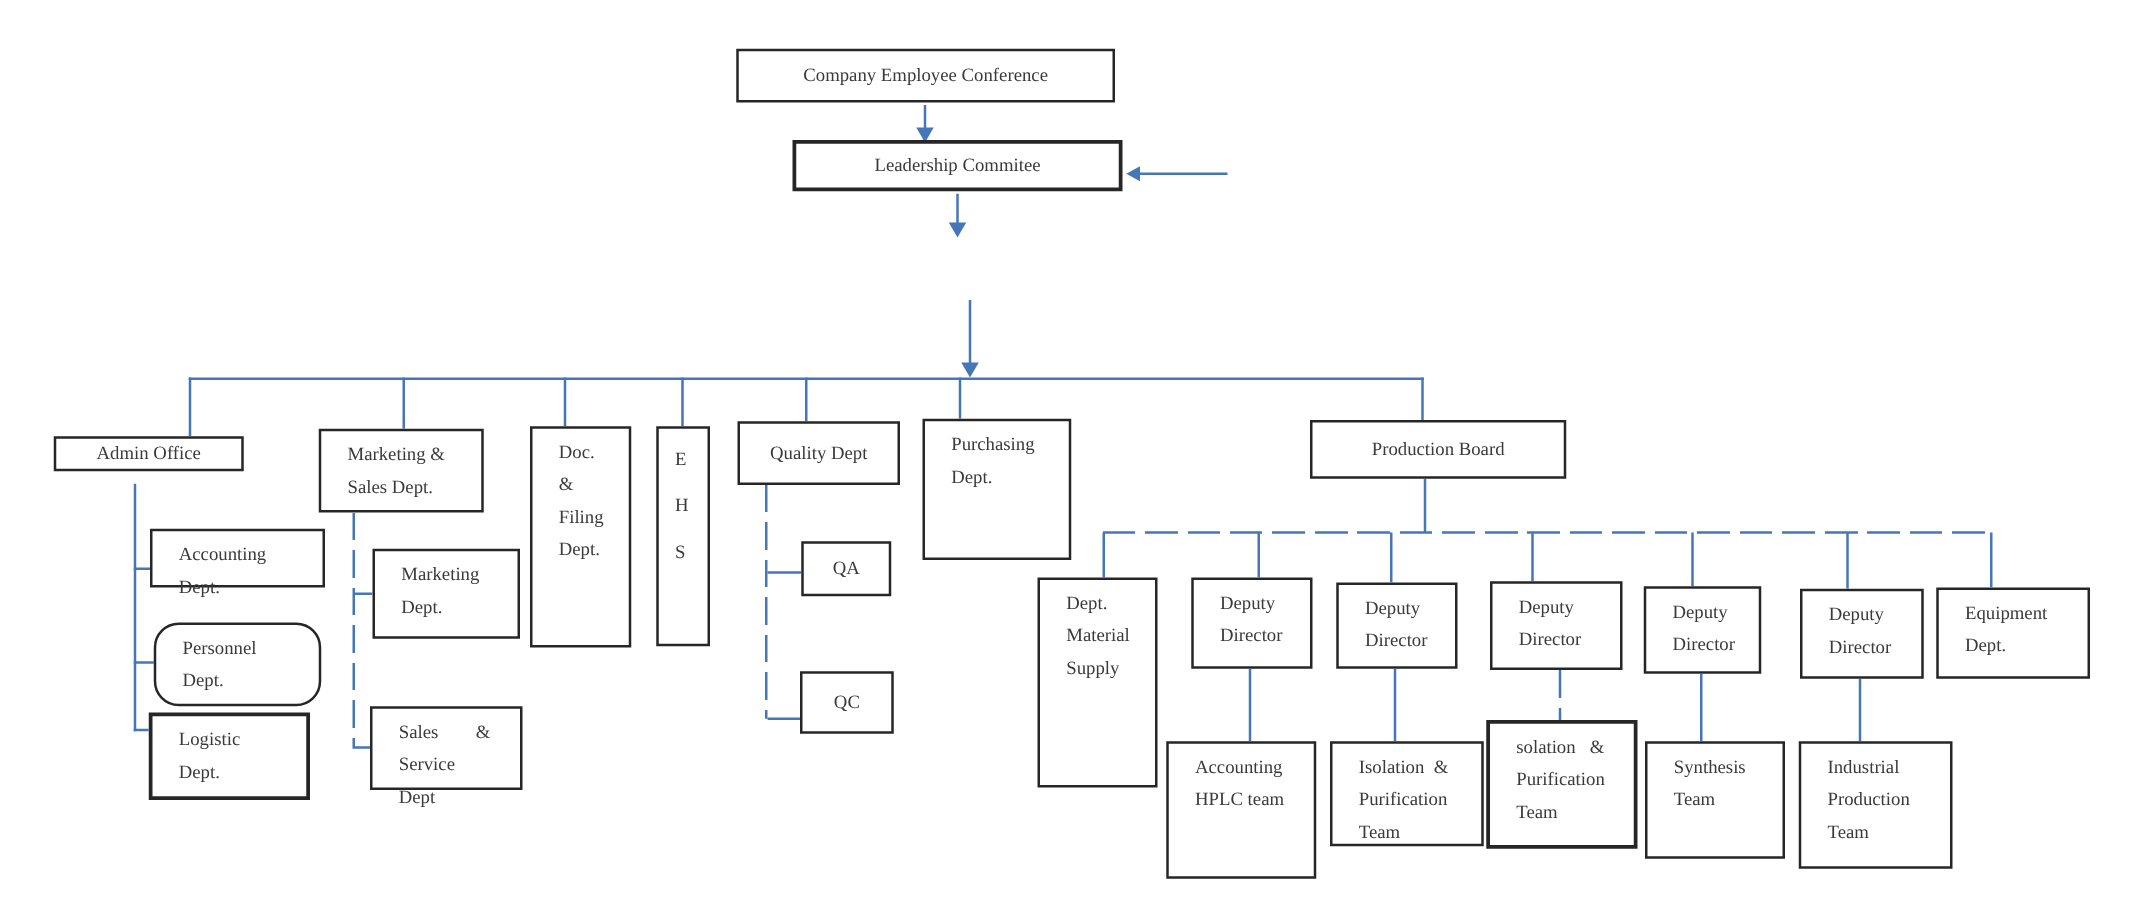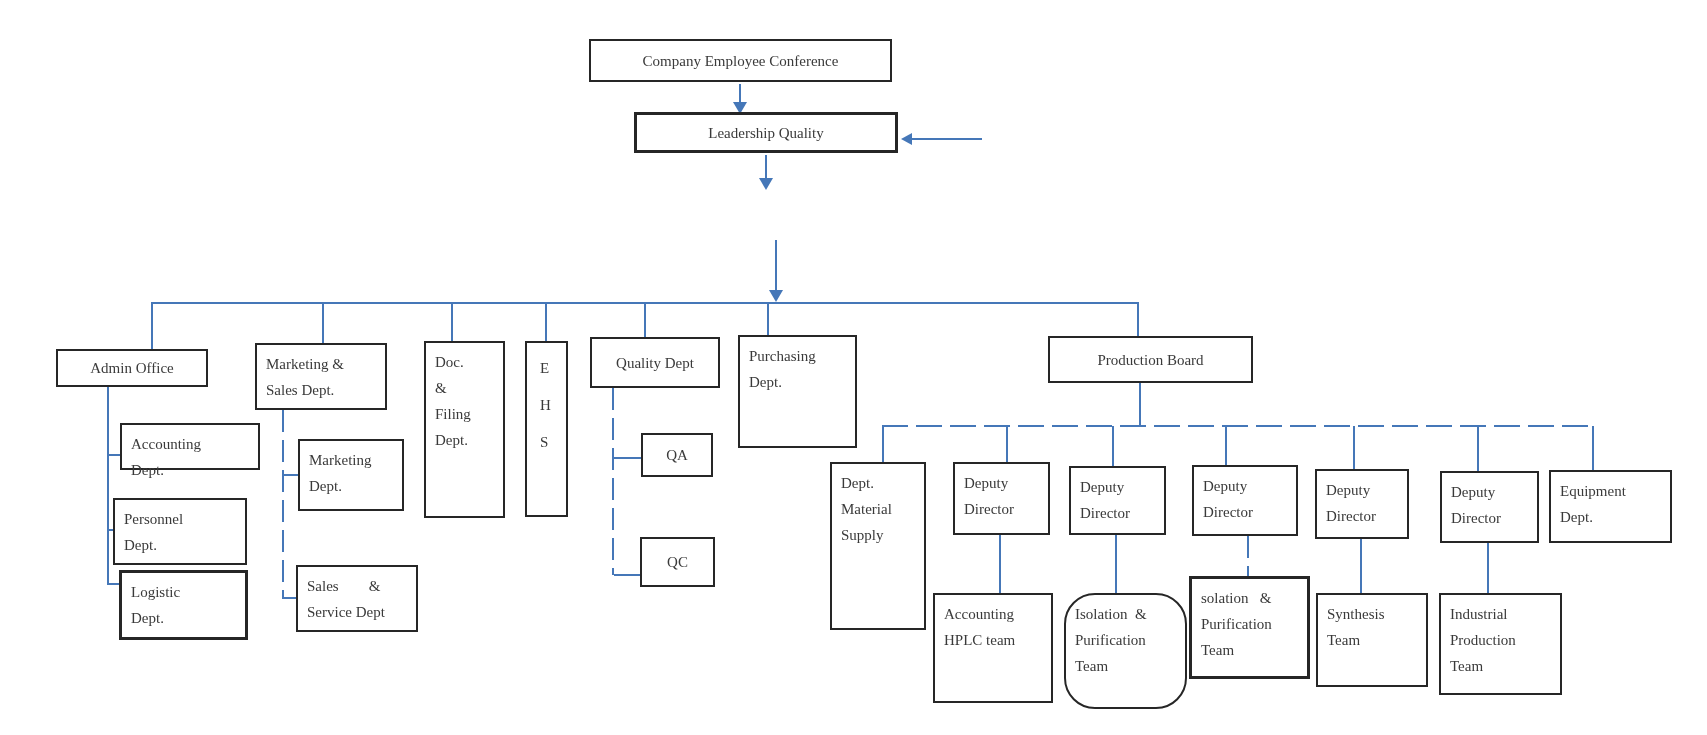--- a/index.html
+++ b/index.html
@@ -25,21 +25,21 @@
     font-size:15px;
     white-space:pre-wrap;
     color:var(--text);
   }
   .node.thick{border-width:3px;}
   .center{
     display:flex;align-items:center;justify-content:center;
     text-align:center;line-height:18px;
   }
   .pad{
-    padding:6px 9px;
+    padding:6px 21px;
     line-height:26px;
   }
   .ehs{
     padding:7px 0 0 13px;
     line-height:37px;
   }
   .hline,.vline{position:absolute;background:var(--connector);}
   .hdash{position:absolute;background:repeating-linear-gradient(to right,var(--connector) 0 26px,transparent 26px 34px);}
   .vdash{position:absolute;background:repeating-linear-gradient(to bottom,var(--connector) 0 22px,transparent 22px 30px);}
   .arrow-down{
@@ -99,45 +99,45 @@
   <div class="vline" style="left:1477px;top:426px;width:2px;height:45px;"></div>
   <div class="vline" style="left:1592px;top:426px;width:2px;height:44px;"></div>
 
   <div class="vline" style="left:999px;top:535px;width:2px;height:58px;"></div>
   <div class="vline" style="left:1115px;top:535px;width:2px;height:58px;"></div>
   <div class="vdash" style="left:1247px;top:536px;width:2px;height:56px;"></div>
   <div class="vline" style="left:1360px;top:539px;width:2px;height:54px;"></div>
   <div class="vline" style="left:1487px;top:543px;width:2px;height:50px;"></div>
 
   <div class="node center" style="left:589px;top:39px;width:303px;height:43px;">Company Employee Conference</div>
-  <div class="node center thick" style="left:634px;top:112px;width:264px;height:41px;">Leadership Quality</div>
+  <div class="node center thick" style="left:634px;top:112px;width:264px;height:41px;">Leadership Commitee</div>
 
-  <div class="node center" style="left:56px;top:349px;width:152px;height:38px;">Admin Office</div>
+  <div class="node center" style="left:43px;top:349px;width:152px;height:28px;">Admin Office</div>
   <div class="node pad" style="left:255px;top:343px;width:132px;height:67px;">Marketing &amp;
 Sales Dept.</div>
   <div class="node pad" style="left:424px;top:341px;width:81px;height:177px;">Doc.
 &amp;
 Filing
 Dept.</div>
   <div class="node ehs" style="left:525px;top:341px;width:43px;height:176px;">E
 H
 S</div>
   <div class="node center" style="left:590px;top:337px;width:130px;height:51px;">Quality Dept</div>
   <div class="node pad" style="left:738px;top:335px;width:119px;height:113px;">Purchasing
 Dept.</div>
   <div class="node center" style="left:1048px;top:336px;width:205px;height:47px;">Production Board</div>
 
   <div class="node pad" style="left:120px;top:423px;width:140px;height:47px;">Accounting
 Dept.</div>
-  <div class="node pad" style="left:113px;top:498px;width:134px;height:67px;">Personnel
+  <div class="node pad" style="left:123px;top:498px;width:134px;height:67px;border-radius:20px;">Personnel
 Dept.</div>
   <div class="node pad thick" style="left:119px;top:570px;width:129px;height:70px;">Logistic
 Dept.</div>
 
-  <div class="node pad" style="left:298px;top:439px;width:106px;height:72px;">Marketing
+  <div class="node pad" style="left:298px;top:439px;width:118px;height:72px;">Marketing
 Dept.</div>
   <div class="node pad" style="left:296px;top:565px;width:122px;height:67px;">Sales        &amp;
 Service Dept</div>
 
   <div class="node center" style="left:641px;top:433px;width:72px;height:44px;">QA</div>
   <div class="node center" style="left:640px;top:537px;width:75px;height:50px;">QC</div>
 
   <div class="node pad" style="left:830px;top:462px;width:96px;height:168px;">Dept.
 Material
 Supply</div>
@@ -149,21 +149,21 @@
 Director</div>
   <div class="node pad" style="left:1315px;top:469px;width:94px;height:70px;">Deputy
 Director</div>
   <div class="node pad" style="left:1440px;top:471px;width:99px;height:72px;">Deputy
 Director</div>
   <div class="node pad" style="left:1549px;top:470px;width:123px;height:73px;">Equipment
 Dept.</div>
 
   <div class="node pad" style="left:933px;top:593px;width:120px;height:110px;">Accounting
 HPLC team</div>
-  <div class="node pad" style="left:1064px;top:593px;width:123px;height:116px;border-radius:31px;">Isolation  &amp;
+  <div class="node pad" style="left:1064px;top:593px;width:123px;height:84px;">Isolation  &amp;
 Purification
 Team</div>
   <div class="node pad thick" style="left:1189px;top:576px;width:121px;height:103px;">solation   &amp;
 Purification
 Team</div>
   <div class="node pad" style="left:1316px;top:593px;width:112px;height:94px;">Synthesis
 Team</div>
   <div class="node pad" style="left:1439px;top:593px;width:123px;height:102px;">Industrial
 Production
 Team</div>

